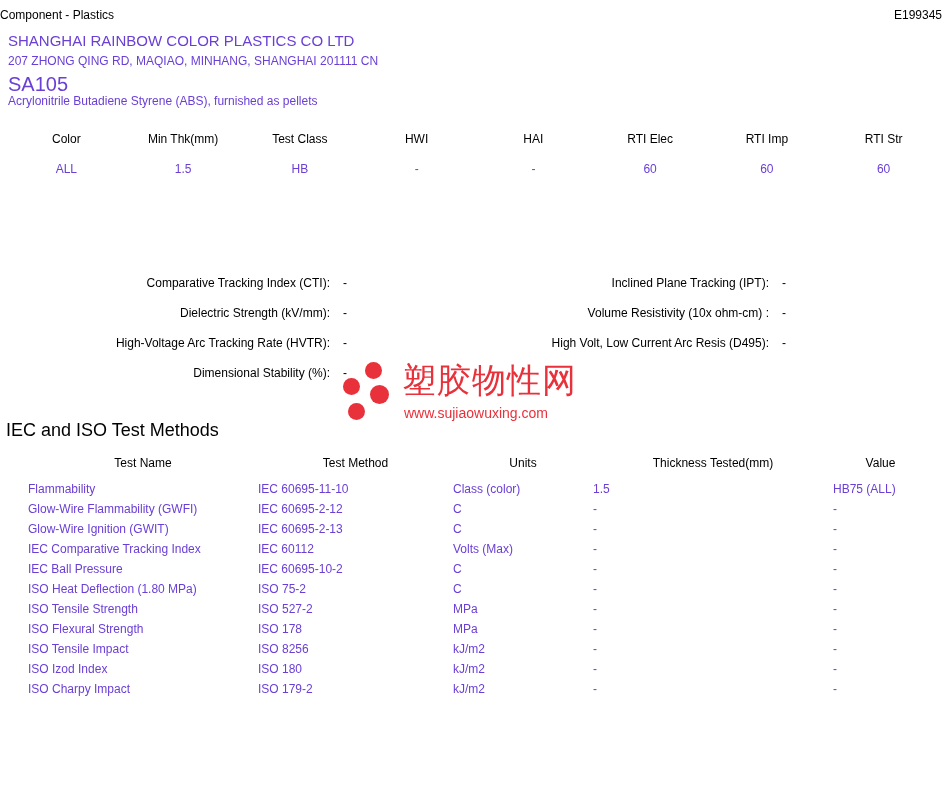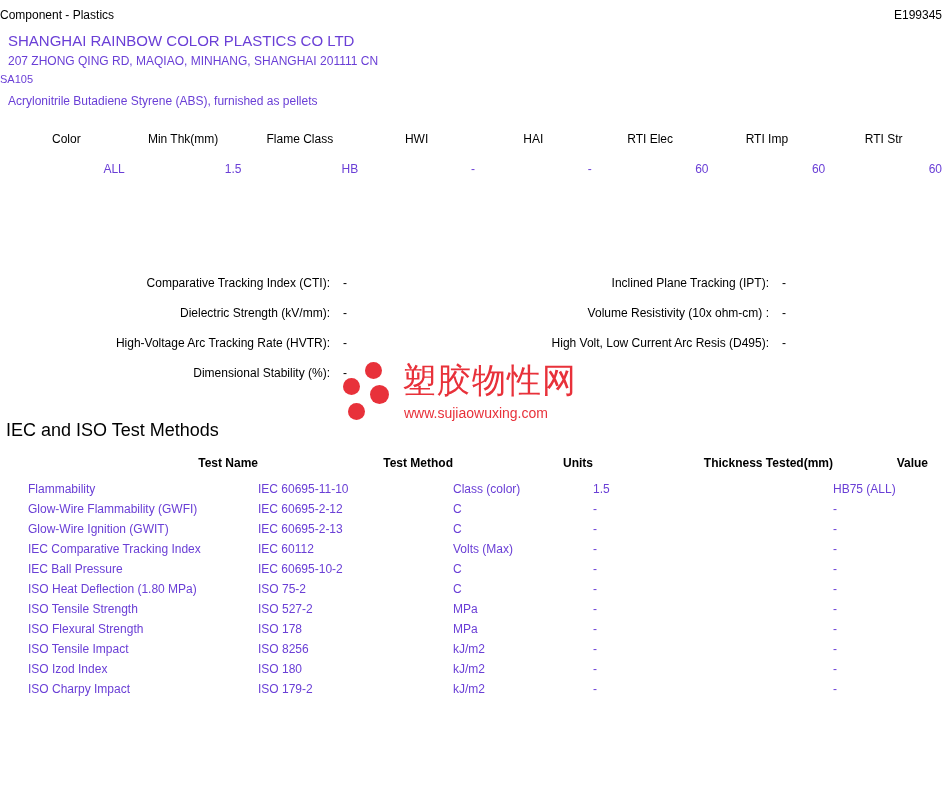--- a/index.html
+++ b/index.html
@@ -42,22 +42,22 @@
   .address {
     position: absolute;
     top: 54px;
     left: 8px;
     font-size: 12px;
     color: #6a3fd6;
   }
   .material-code {
     position: absolute;
     top: 73px;
-    left: 0;
-    font-size: 11px;
+    left: 8px;
+    font-size: 20px;
     color: #6a3fd6;
   }
   .material-desc {
     position: absolute;
     top: 94px;
     left: 8px;
     font-size: 12px;
     color: #6a3fd6;
   }
 
@@ -73,21 +73,21 @@
   .ratings th {
     font-weight: normal;
     font-size: 12px;
     color: #000;
     padding: 0 0 16px 0;
     text-align: center;
   }
   .ratings td {
     font-size: 12px;
     color: #6a3fd6;
-    text-align: right;
+    text-align: center;
     padding: 0;
   }
 
   
   .props {
     position: absolute;
     top: 268px;
     left: 0;
     width: 950px;
   }
@@ -175,22 +175,22 @@
   }
   .iec-table {
     position: absolute;
     top: 456px;
     left: 28px;
     width: 900px;
     border-collapse: collapse;
     table-layout: fixed;
   }
   .iec-table th {
-    text-align: right;
-    font-weight: bold;
+    text-align: center;
+    font-weight: normal;
     font-size: 12px;
     color: #000;
     padding: 0 0 12px 0;
   }
   .iec-table td {
     text-align: left;
     font-size: 12px;
     color: #6a3fd6;
     height: 20px;
     padding: 0;
@@ -215,21 +215,21 @@
   <div class="company">SHANGHAI RAINBOW COLOR PLASTICS CO LTD</div>
   <div class="address">207 ZHONG QING RD, MAQIAO, MINHANG, SHANGHAI    201111 CN</div>
   <div class="material-code">SA105</div>
   <div class="material-desc">Acrylonitrile Butadiene Styrene (ABS), furnished as pellets</div>
 
   <table class="ratings">
     <thead>
       <tr>
         <th>Color</th>
         <th>Min Thk(mm)</th>
-        <th>Flame Class</th>
+        <th>Test Class</th>
         <th>HWI</th>
         <th>HAI</th>
         <th>RTI Elec</th>
         <th>RTI Imp</th>
         <th>RTI Str</th>
       </tr>
     </thead>
     <tbody>
       <tr>
         <td>ALL</td>

